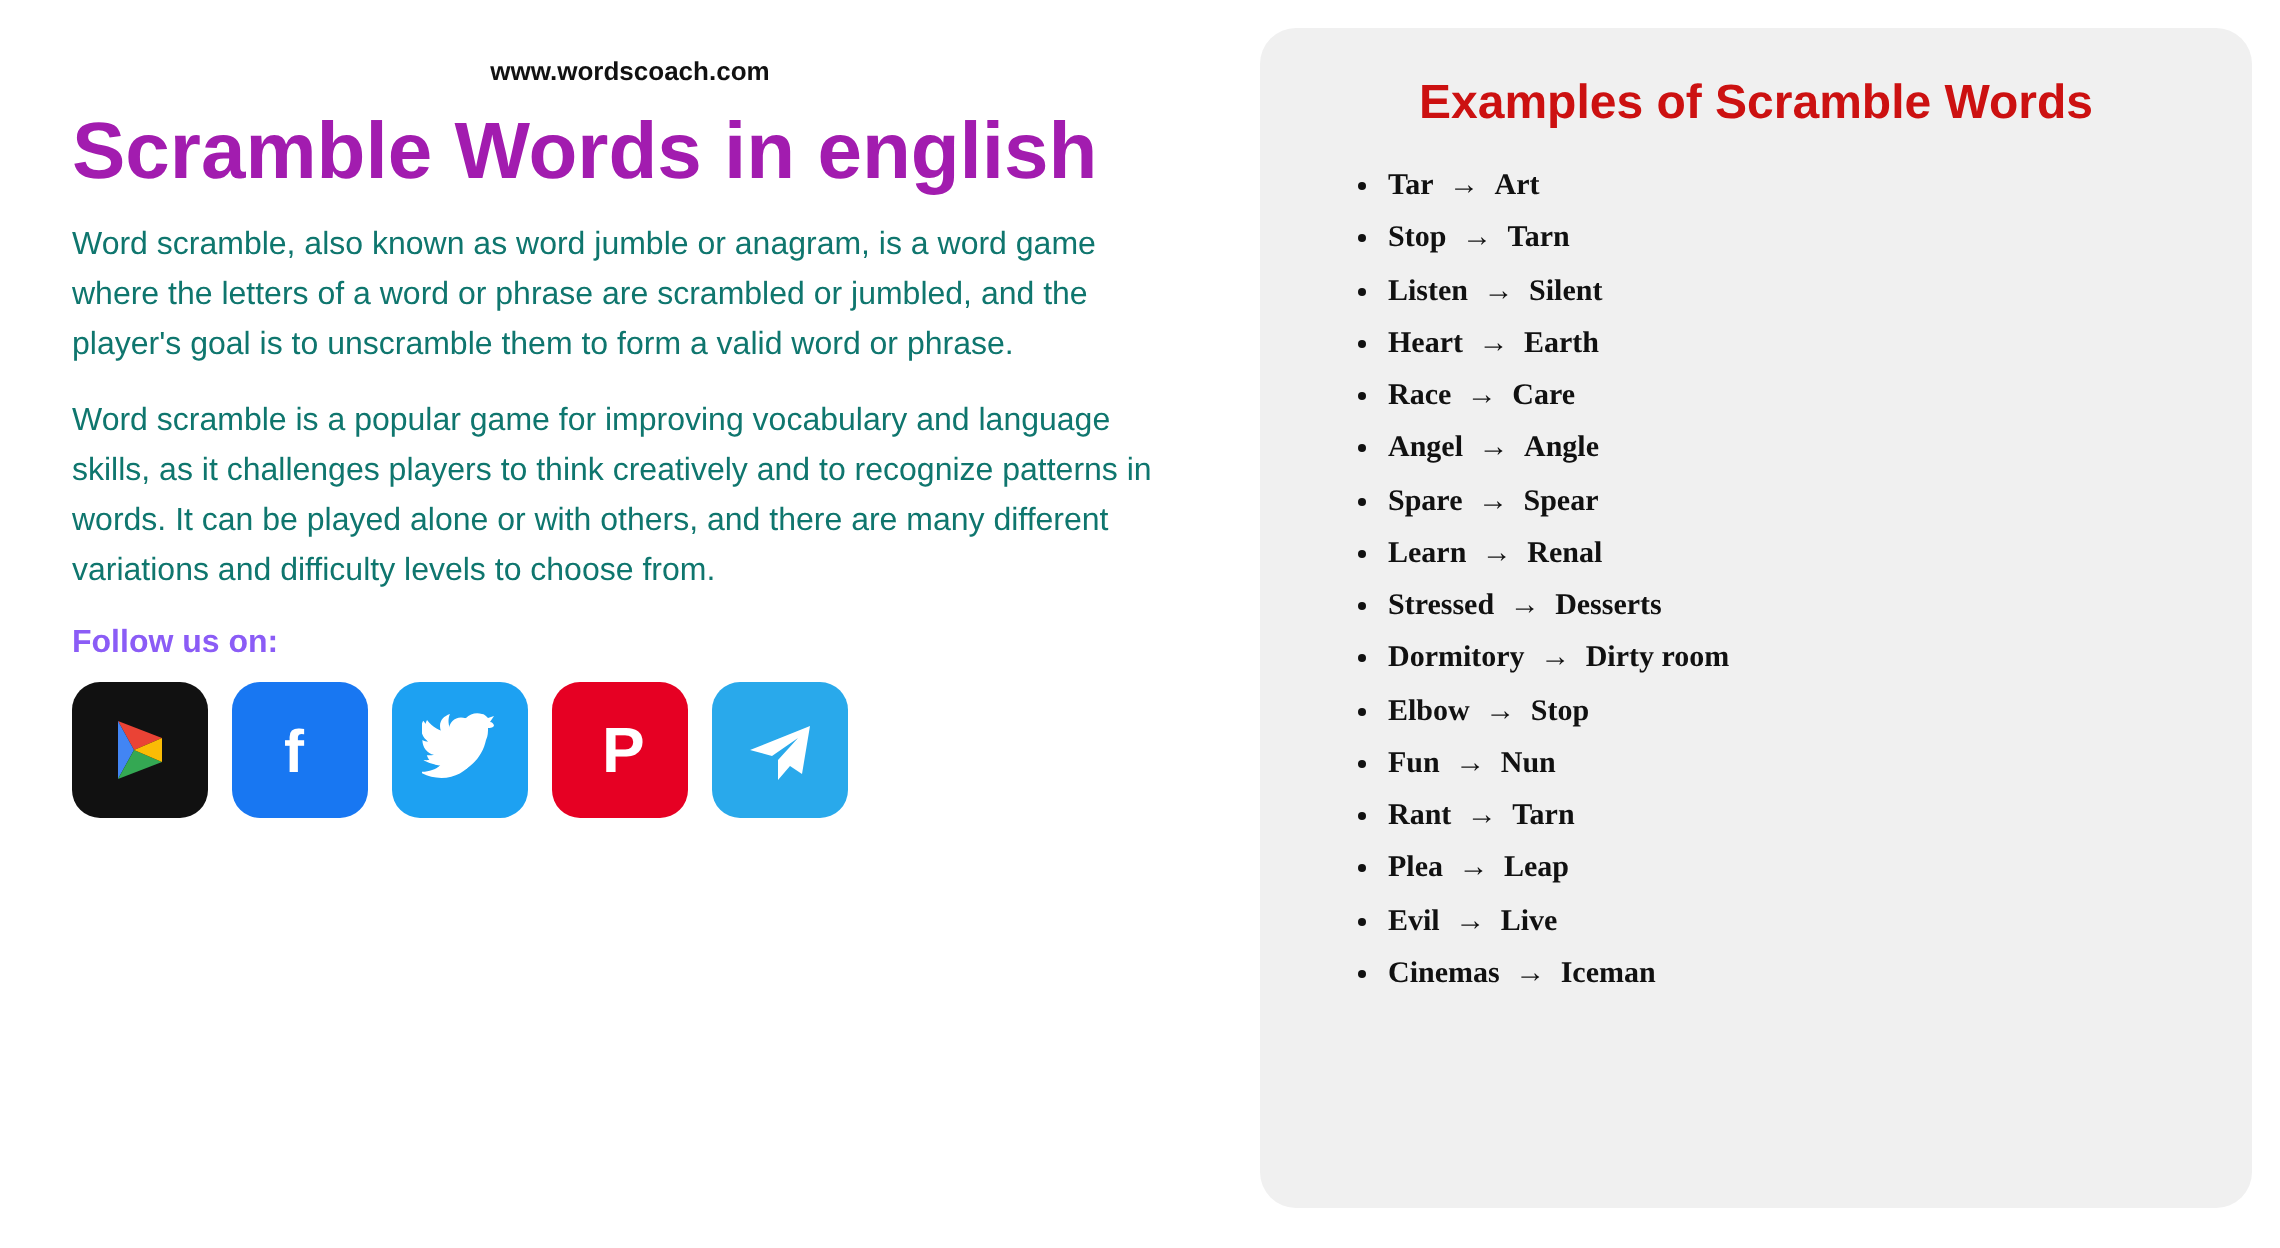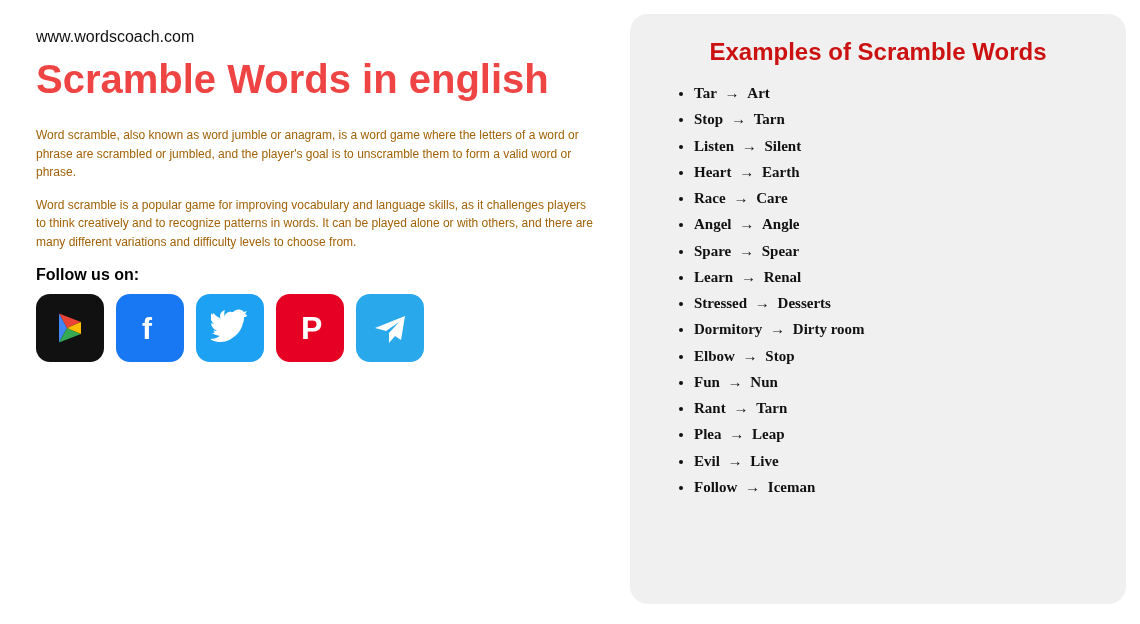--- a/index.html
+++ b/index.html
@@ -11,43 +11,44 @@
       display: flex;
       overflow: hidden;
     }
     .left-panel {
       flex: 0 0 630px;
       padding: 28px 36px 20px 36px;
       position: relative;
       overflow: hidden;
     }
     .website-url {
-      font-size: 16px;
-      font-weight: normal;
+      font-size: 13px;
+      font-weight: bold;
       color: #111;
       margin-bottom: 10px;
+      text-align: center;
     }
     .main-title {
       font-size: 40px;
       font-weight: 900;
-      color: #ef4444;
+      color: #a21caf;
       line-height: 1.15;
-      margin-bottom: 24px;
+      margin-bottom: 12px;
     }
     .description-block {
-      font-size: 12px;
-      color: #a16207;
+      font-size: 16px;
+      color: #0f766e;
       line-height: 1.55;
       margin-bottom: 14px;
       max-width: 560px;
     }
     .follow-label {
       font-size: 16px;
       font-weight: bold;
-      color: #000000;
+      color: #8b5cf6;
       margin-bottom: 10px;
       margin-top: 4px;
     }
     .social-icons {
       display: flex;
       gap: 12px;
     }
     .social-btn {
       width: 68px;
       height: 68px;
@@ -172,15 +173,15 @@
       <li><strong>Angel</strong> <span class="arrow">→</span> <strong>Angle</strong></li>
       <li><strong>Spare</strong> <span class="arrow">→</span> <strong>Spear</strong></li>
       <li><strong>Learn</strong> <span class="arrow">→</span> <strong>Renal</strong></li>
       <li><strong>Stressed</strong> <span class="arrow">→</span> <strong>Desserts</strong></li>
       <li><strong>Dormitory</strong> <span class="arrow">→</span> <strong>Dirty room</strong></li>
       <li><strong>Elbow</strong> <span class="arrow">→</span> <strong>Stop</strong></li>
       <li><strong>Fun</strong> <span class="arrow">→</span> <strong>Nun</strong></li>
       <li><strong>Rant</strong> <span class="arrow">→</span> <strong>Tarn</strong></li>
       <li><strong>Plea</strong> <span class="arrow">→</span> <strong>Leap</strong></li>
       <li><strong>Evil</strong> <span class="arrow">→</span> <strong>Live</strong></li>
-      <li><strong>Follow</strong> <span class="arrow">→</span> <strong>Iceman</strong></li>
+      <li><strong>Cinemas</strong> <span class="arrow">→</span> <strong>Iceman</strong></li>
     </ul>
 </div>
 
 </body></html>

